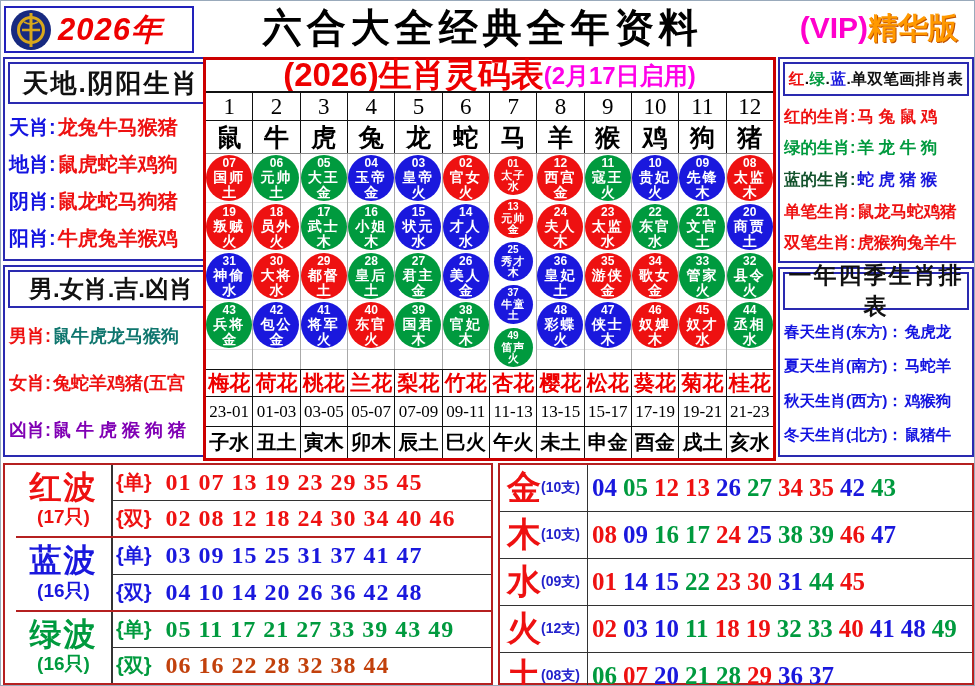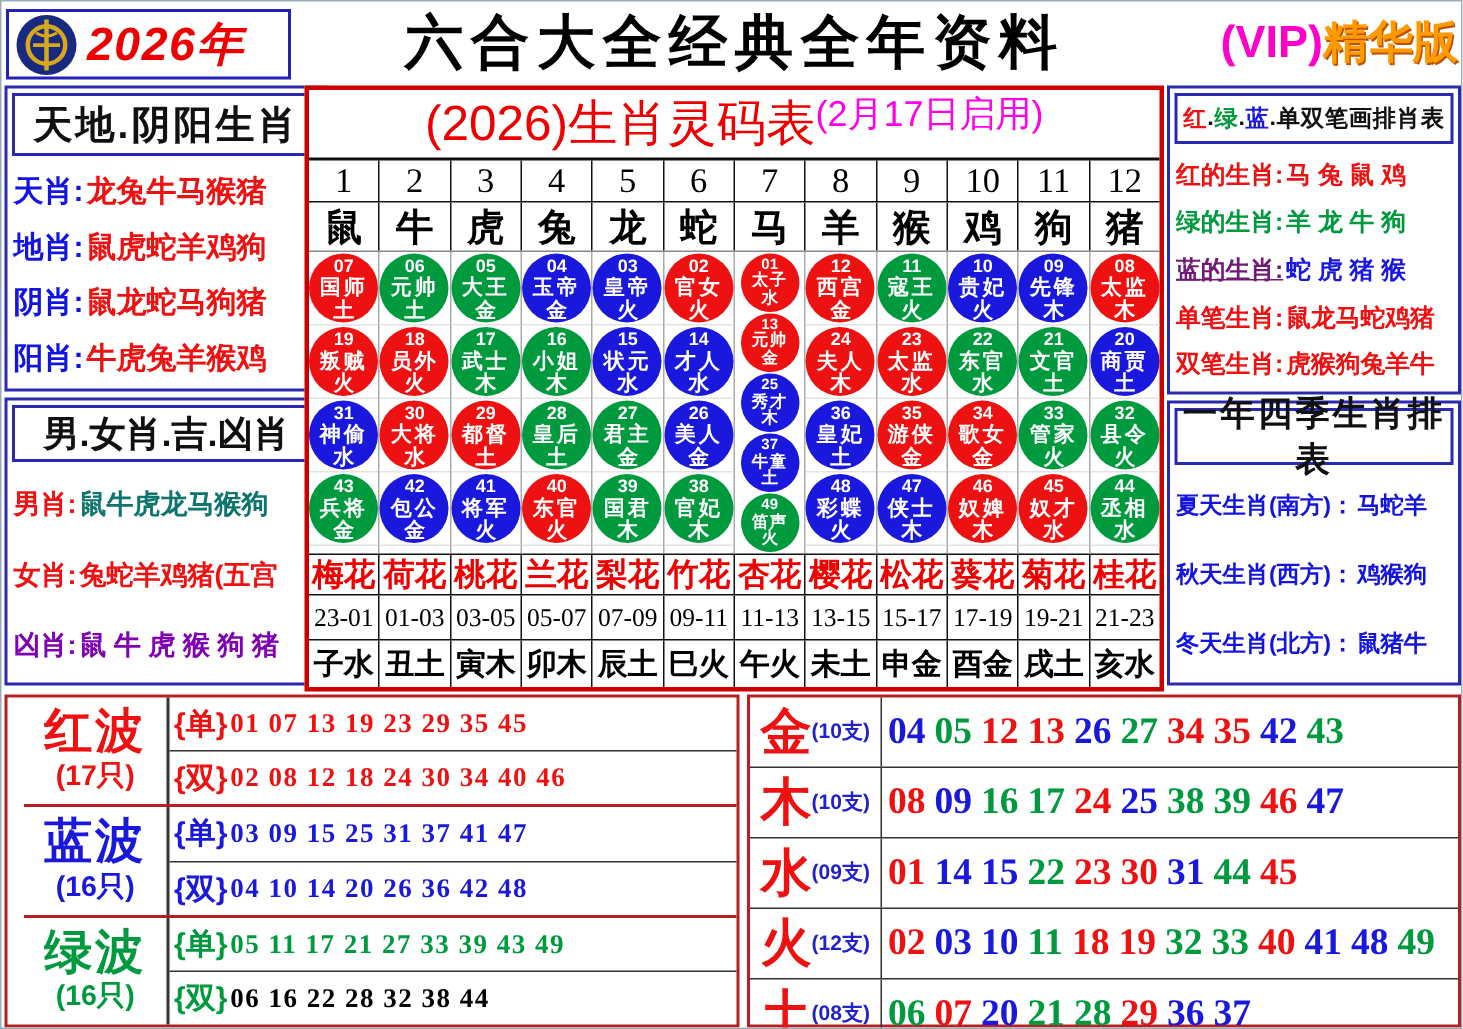--- a/index.html
+++ b/index.html
@@ -7,21 +7,21 @@
         font-family:"Liberation Sans",sans-serif;box-sizing:border-box;border:1px solid #9ab;}
   .page *{box-sizing:border-box;}
 
   
   .hdr{position:absolute;left:0;top:0;width:975px;height:54px;display:flex;align-items:center;}
   .logo-box{width:190px;height:47px;margin:3px 0 0 3px;border:2px solid #2222bb;
             display:flex;align-items:center;gap:6px;padding-left:4px;background:#fff;}
   .year{color:#ee0000;font-size:31px;font-weight:bold;font-style:italic;letter-spacing:1px;}
   .hdr-title{flex:1;text-align:center;font-size:39px;font-weight:bold;color:#000;
              letter-spacing:5px;white-space:nowrap;}
-  .vip{padding-right:4px;white-space:nowrap;font-weight:bold;margin-left:28px;}
+  .vip{padding-right:18px;white-space:nowrap;font-weight:bold;margin-left:28px;}
   .vip-p{color:#ff00cc;font-size:30px;}
   .vip-s{color:#ff9900;font-size:30px;text-shadow:1px 1px 0 #c05000;}
 
   
   .left-col{position:absolute;left:2px;top:56px;width:216px;height:404px;display:flex;flex-direction:column;}
   .right-col{position:absolute;left:777px;top:56px;width:196px;height:404px;display:flex;flex-direction:column;}
   .side-box{border:2.5px solid #2a2ab0;background:#fff;display:flex;flex-direction:column;margin-bottom:4px;}
   .side-title{border:2px solid #2a2ab0;margin:3px;text-align:center;font-weight:bold;color:#111;
               display:flex;align-items:center;justify-content:center;}
   .rows{flex:1;display:flex;flex-direction:column;justify-content:space-around;padding:2px 4px;}
@@ -36,21 +36,21 @@
   .rt-box .side-title{font-size:15.5px;height:34px;letter-spacing:0.5px;}
   .rt-box .side-row{font-size:16.5px;}
   .rb-box{height:192px;}
   .rb-box .side-title{font-size:23px;height:38px;letter-spacing:2px;}
   .rb-box .side-row{font-size:15.5px;}
   .lbl{margin-right:2px;}
 
   
   .main{position:absolute;left:202px;top:56px;width:573px;height:404px;border:3px solid #cc0000;
         display:flex;flex-direction:column;background:#fff;}
-  .mt-title{height:45px;display:flex;align-items:flex-start;justify-content:center;font-weight:normal;white-space:nowrap;}
+  .mt-title{height:31px;display:flex;align-items:center;justify-content:center;font-weight:bold;white-space:nowrap;}
   .mt-t{color:#ee0000;font-size:33px;}
   .mt-s{color:#ff00e8;font-size:24px;}
   .rowline{display:flex;}
   .cell{flex:1;display:flex;align-items:center;justify-content:center;border-right:1px solid #111;}
   .rowline .cell:last-child{border-right:none;}
   .num-row{height:30px;border-top:2px solid #111;border-bottom:1px solid #111;
            font-family:"Liberation Serif",serif;font-size:23px;}
   .zod-row{height:33px;border-bottom:1px solid #888;font-weight:bold;font-size:25px;}
   .circles{flex:1;display:flex;}
   .ccol{flex:1;display:flex;flex-direction:column;border-right:1px solid #aaa;}
@@ -77,21 +77,21 @@
   .wave-group{flex:1;display:flex;border-bottom:2.5px solid #b52020;}
   .wave-group:last-child{border-bottom:none;}
   .wave-label{width:97px;display:flex;flex-direction:column;align-items:center;justify-content:center;
               border-right:2px solid #333;}
   .wave-name{font-size:32px;font-weight:bold;letter-spacing:2px;line-height:1.05;}
   .wave-count{font-size:19px;font-weight:bold;}
   .wave-rows{flex:1;display:flex;flex-direction:column;}
   .wave-row{flex:1;display:flex;align-items:center;padding-left:3px;border-bottom:1.5px solid #333;white-space:nowrap;}
   .wave-row:last-child{border-bottom:none;}
   .brace{font-size:20px;font-weight:bold;}
-  .wnums{font-family:"Liberation Serif",serif;font-size:18px;font-weight:bold;margin-left:2px;letter-spacing:1px;}
+  .wnums{font-family:"Liberation Serif",serif;font-size:24px;font-weight:bold;margin-left:14px;letter-spacing:1px;}
 
   
   .bottom-right{position:absolute;left:497px;top:462px;width:476px;height:222px;border:2.5px solid #b52020;
                 display:flex;flex-direction:column;background:#fff;}
   .elem-row{flex:1;display:flex;align-items:stretch;border-bottom:1.5px solid #333;}
   .elem-row:last-child{border-bottom:none;}
   .elem-label{width:88px;display:flex;align-items:center;justify-content:center;border-right:1.5px solid #333;white-space:nowrap;}
   .elem-char{color:#ee1111;font-size:34px;font-weight:bold;}
   .elem-count{color:#2222cc;font-size:14px;font-weight:bold;}
   .elem-nums{flex:1;display:flex;align-items:center;padding-left:4px;white-space:nowrap;
@@ -621,36 +621,40 @@
       <div class="rows">
           <div class="side-row">
             <span class="lbl" style="color: rgb(238, 17, 17);">红的生肖:</span>
             <span class="val" style="color: rgb(238, 17, 17);">马 兔 鼠 鸡</span>
           </div>
           <div class="side-row">
             <span class="lbl" style="color: rgb(0, 154, 62);">绿的生肖:</span>
             <span class="val" style="color: rgb(0, 154, 62);">羊 龙 牛 狗</span>
           </div>
           <div class="side-row">
-            <span class="lbl" style="color: #701a75; text-decoration: underline;">蓝的生肖:</span>
+            <span class="lbl" style="color: #14532d;">蓝的生肖:</span>
             <span class="val" style="color: rgb(26, 24, 221);">蛇 虎 猪 猴</span>
           </div>
           <div class="side-row">
             <span class="lbl" style="color: rgb(238, 17, 17);">单笔生肖:</span>
             <span class="val" style="color: rgb(238, 17, 17);">鼠龙马蛇鸡猪</span>
           </div>
           <div class="side-row">
             <span class="lbl" style="color: rgb(238, 17, 17);">双笔生肖:</span>
             <span class="val" style="color: rgb(238, 17, 17);">虎猴狗兔羊牛</span>
           </div>
         </div>
     </div>
     <div class="side-box rb-box">
       <div class="side-title">一年四季生肖排表</div>
       <div class="rows">
+          <div class="side-row">
+            <span class="lbl" style="color: rgb(20, 20, 224);">春天生肖(东方)：</span>
+            <span class="val" style="color: rgb(20, 20, 224);">兔虎龙</span>
+          </div>
           <div class="side-row">
             <span class="lbl" style="color: rgb(20, 20, 224);">夏天生肖(南方)：</span>
             <span class="val" style="color: rgb(20, 20, 224);">马蛇羊</span>
           </div>
           <div class="side-row">
             <span class="lbl" style="color: rgb(20, 20, 224);">秋天生肖(西方)：</span>
             <span class="val" style="color: rgb(20, 20, 224);">鸡猴狗</span>
           </div>
           <div class="side-row">
             <span class="lbl" style="color: rgb(20, 20, 224);">冬天生肖(北方)：</span>
@@ -698,21 +702,21 @@
           <div class="wave-name" style="color: rgb(0, 154, 62);">绿波</div>
           <div class="wave-count" style="color: rgb(0, 154, 62);">(16只)</div>
         </div>
         <div class="wave-rows">
           <div class="wave-row">
             <span class="brace" style="color: rgb(0, 154, 62);">{单}</span>
             <span class="wnums" style="color: rgb(0, 154, 62);">05 11 17 21 27 33 39 43 49</span>
           </div>
           <div class="wave-row">
             <span class="brace" style="color: rgb(0, 154, 62);">{双}</span>
-            <span class="wnums" style="color: #000000;">06 16 22 28 32 38 44</span>
+            <span class="wnums" style="color: #c2410c;">06 16 22 28 32 38 44</span>
           </div>
         </div>
       </div>
     </div>
 
   <div class="bottom-right">
       <div class="elem-row">
         <div class="elem-label">
           <span class="elem-char">金</span>
           <span class="elem-count">(10支)</span>

